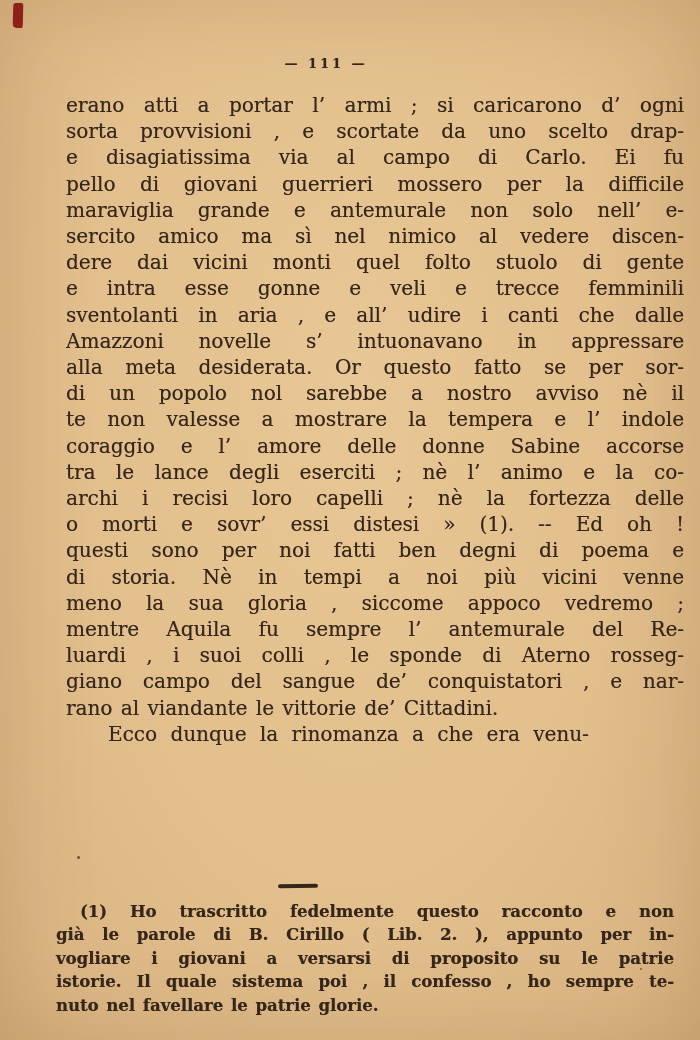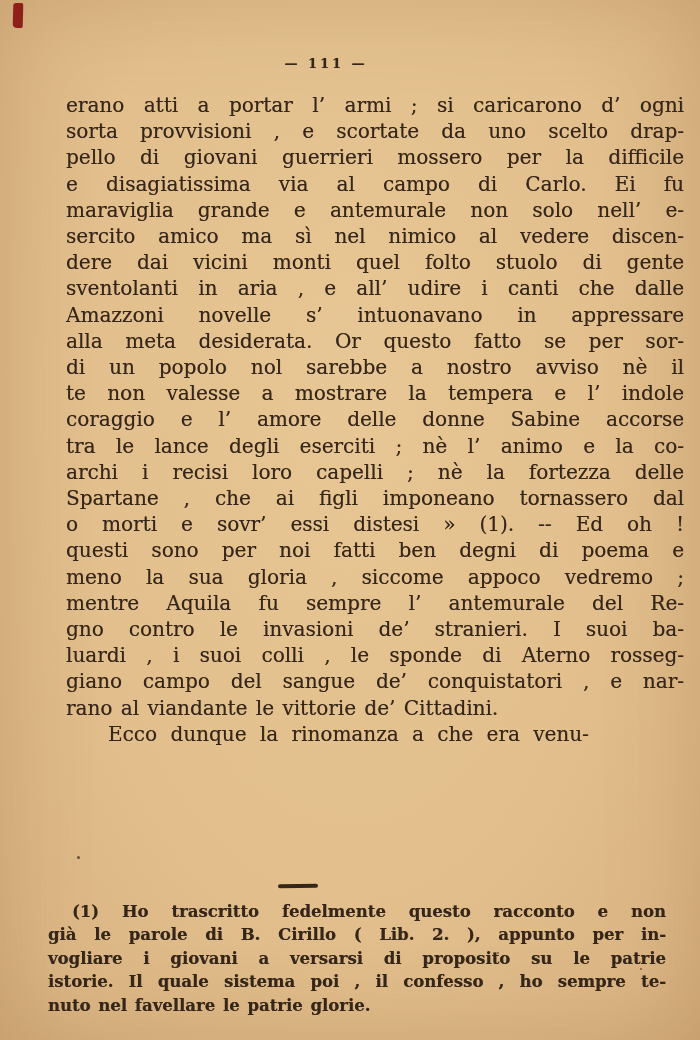--- a/index.html
+++ b/index.html
@@ -37,21 +37,21 @@
   .para .line.first { text-indent:42px; }
   .para.cont .line.first { text-indent:0; }
   .para .line:last-child { text-align-last:left; }
   .body-text .para:last-child .line { word-spacing:7px; }
   .footnote-rule {
     position:absolute; top:884px; left:278px; width:40px; height:4px;
     background:#35261a; border-radius:2px;
     transform:rotate(-0.8deg);
   }
   .footnote {
-    position:absolute; top:900px; left:48px; width:618px;
+    position:absolute; top:900px; left:56px; width:618px;
     font-size:16.5px; font-weight:bold; line-height:23.4px;
     text-shadow:0.3px 0.3px 0.5px rgba(46,28,16,0.5);
   }
   .footnote .para .line.first { text-indent:24px; }
   .speck-a { position:absolute; left:77px; top:856px; width:3px; height:3px; border-radius:50%; background:#4a3523; opacity:0.8; }
   .speck-b { position:absolute; left:497px; top:952px; width:2px; height:2px; border-radius:50%; background:#4a3523; opacity:0.7; }
   .speck-c { position:absolute; left:640px; top:968px; width:2px; height:2px; border-radius:50%; background:#4a3523; opacity:0.7; }
 </style>
 </head>
 <body>
@@ -59,39 +59,39 @@
 <div class="page">
 
   <div class="corner-mark" style="background: rgb(142, 32, 25);"></div>
 
   <div class="page-number">— 111 —</div>
 
   <div class="body-text">
       <div class="para cont">
         <div class="line first">erano atti a portar l’ armi ; si caricarono d’ ogni</div>
         <div class="line">sorta provvisioni , e scortate da uno scelto drap-</div>
+        <div class="line">e disagiatissima via al campo di Carlo. Ei fu</div>
         <div class="line">pello di giovani guerrieri mossero per la difficile</div>
-        <div class="line">e disagiatissima via al campo di Carlo. Ei fu</div>
         <div class="line">maraviglia grande e antemurale non solo nell’ e-</div>
         <div class="line">sercito amico ma sì nel nimico al vedere discen-</div>
         <div class="line">dere dai vicini monti quel folto stuolo di gente</div>
+        <div class="line">e intra esse gonne e veli e trecce femminili</div>
         <div class="line">sventolanti in aria , e all’ udire i canti che dalle</div>
         <div class="line">Amazzoni novelle s’ intuonavano in appressare</div>
         <div class="line">alla meta desiderata. Or questo fatto se per sor-</div>
         <div class="line">di un popolo nol sarebbe a nostro avviso nè il</div>
         <div class="line">te non valesse a mostrare la tempera e l’ indole</div>
         <div class="line">coraggio e l’ amore delle donne Sabine accorse</div>
         <div class="line">tra le lance degli eserciti ; nè l’ animo e la co-</div>
         <div class="line">archi i recisi loro capelli ; nè la fortezza delle</div>
-        <div class="line">Spartane , che ai figli imponeano tornassero dal</div>
         <div class="line">o morti e sovr’ essi distesi » (1). -- Ed oh !</div>
         <div class="line">questi sono per noi fatti ben degni di poema e</div>
+        <div class="line">di storia. Nè in tempi a noi più vicini venne</div>
         <div class="line">meno la sua gloria , siccome appoco vedremo ;</div>
         <div class="line">mentre Aquila fu sempre l’ antemurale del Re-</div>
-        <div class="line">gno contro le invasioni de’ stranieri. I suoi ba-</div>
         <div class="line">luardi , i suoi colli , le sponde di Aterno rosseg-</div>
         <div class="line">giano campo del sangue de’ conquistatori , e nar-</div>
         <div class="line">rano al viandante le vittorie de’ Cittadini.</div>
       </div>
       <div class="para">
         <div class="line first">Ecco dunque la rinomanza a che era venu-</div>
       </div>
     </div>
 
   <div class="footnote-rule"></div>

